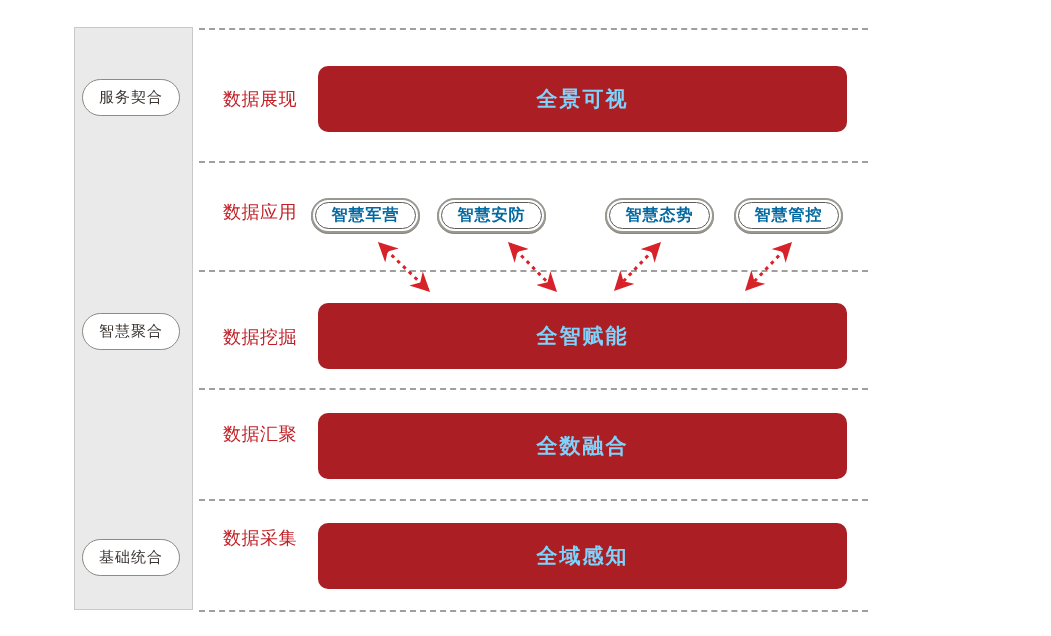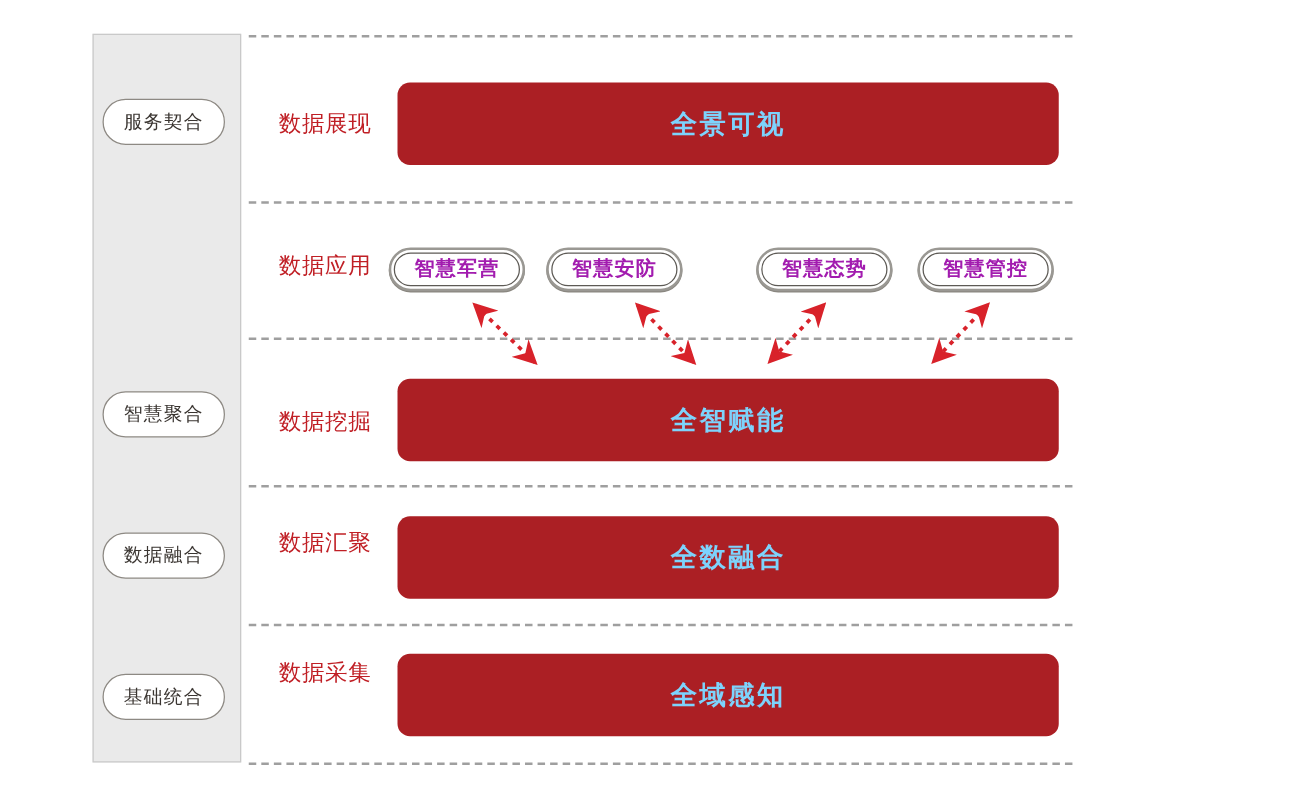--- a/index.html
+++ b/index.html
@@ -2,20 +2,21 @@
 <html><head>
 <meta charset="utf-8">
 <style>
   html,body{margin:0;padding:0;background:#ffffff;}
   .canvas{
     position:relative;
     width:861px;height:636px;
     background:#ffffff;
     font-family:"Liberation Sans","DejaVu Sans",sans-serif;
     overflow:hidden;
+    padding-left:14px;
   }
   
   .rail{
     position:absolute;
     background:#eaeaea;
     border:1px solid #c9c9c9;
     box-sizing:border-box;
   }
   .rail.left{left:74px;top:27px;width:119px;height:583px;}
   .rail.right{
@@ -70,38 +71,35 @@
     box-sizing:border-box;
     padding:2px;
     box-shadow:0 1px 0 #8a8780;
   }
   .app-pill-inner{
     width:100%;height:100%;
     border:1.5px solid #5d5a55;
     border-radius:14px;
     box-sizing:border-box;
     display:flex;align-items:center;justify-content:center;
-    font-size:16px;font-weight:bold;color:#a21caf;letter-spacing:1px;
+    font-size:16px;font-weight:bold;color:#0369a1;letter-spacing:1px;
   }
   .arrows{position:absolute;left:0;top:0;pointer-events:none;}
 </style>
 </head>
 <body>
 
 <div class="canvas">
 
   <div class="rail left"></div>
   <div class="lpill" style="top:79px;">
       <span>服务契合</span>
     </div>
   <div class="lpill" style="top:313px;">
       <span>智慧聚合</span>
-    </div>
-  <div class="lpill" style="top:426px;">
-      <span>数据融合</span>
     </div>
   <div class="lpill" style="top:539px;">
       <span>基础统合</span>
     </div>
 
   <div class="divider" style="top:28px;"></div>
   <div class="divider" style="top:161px;"></div>
   <div class="divider" style="top:270px;"></div>
   <div class="divider" style="top:388px;"></div>
   <div class="divider" style="top:499px;"></div>

